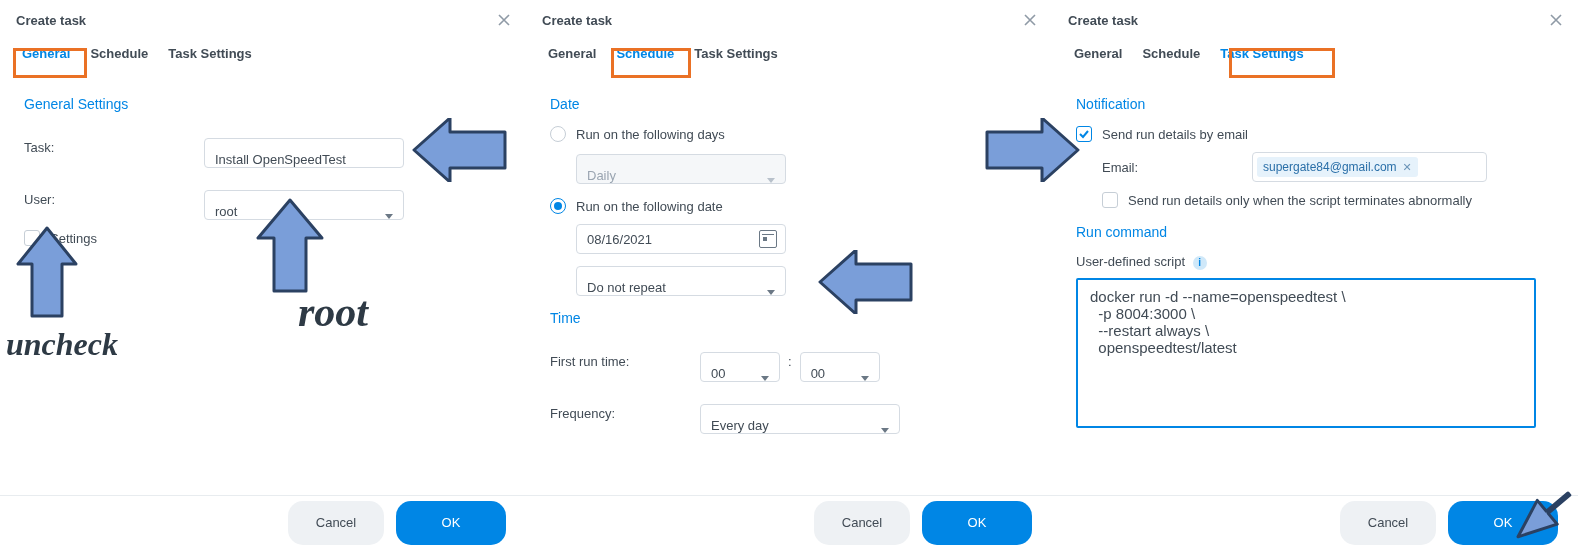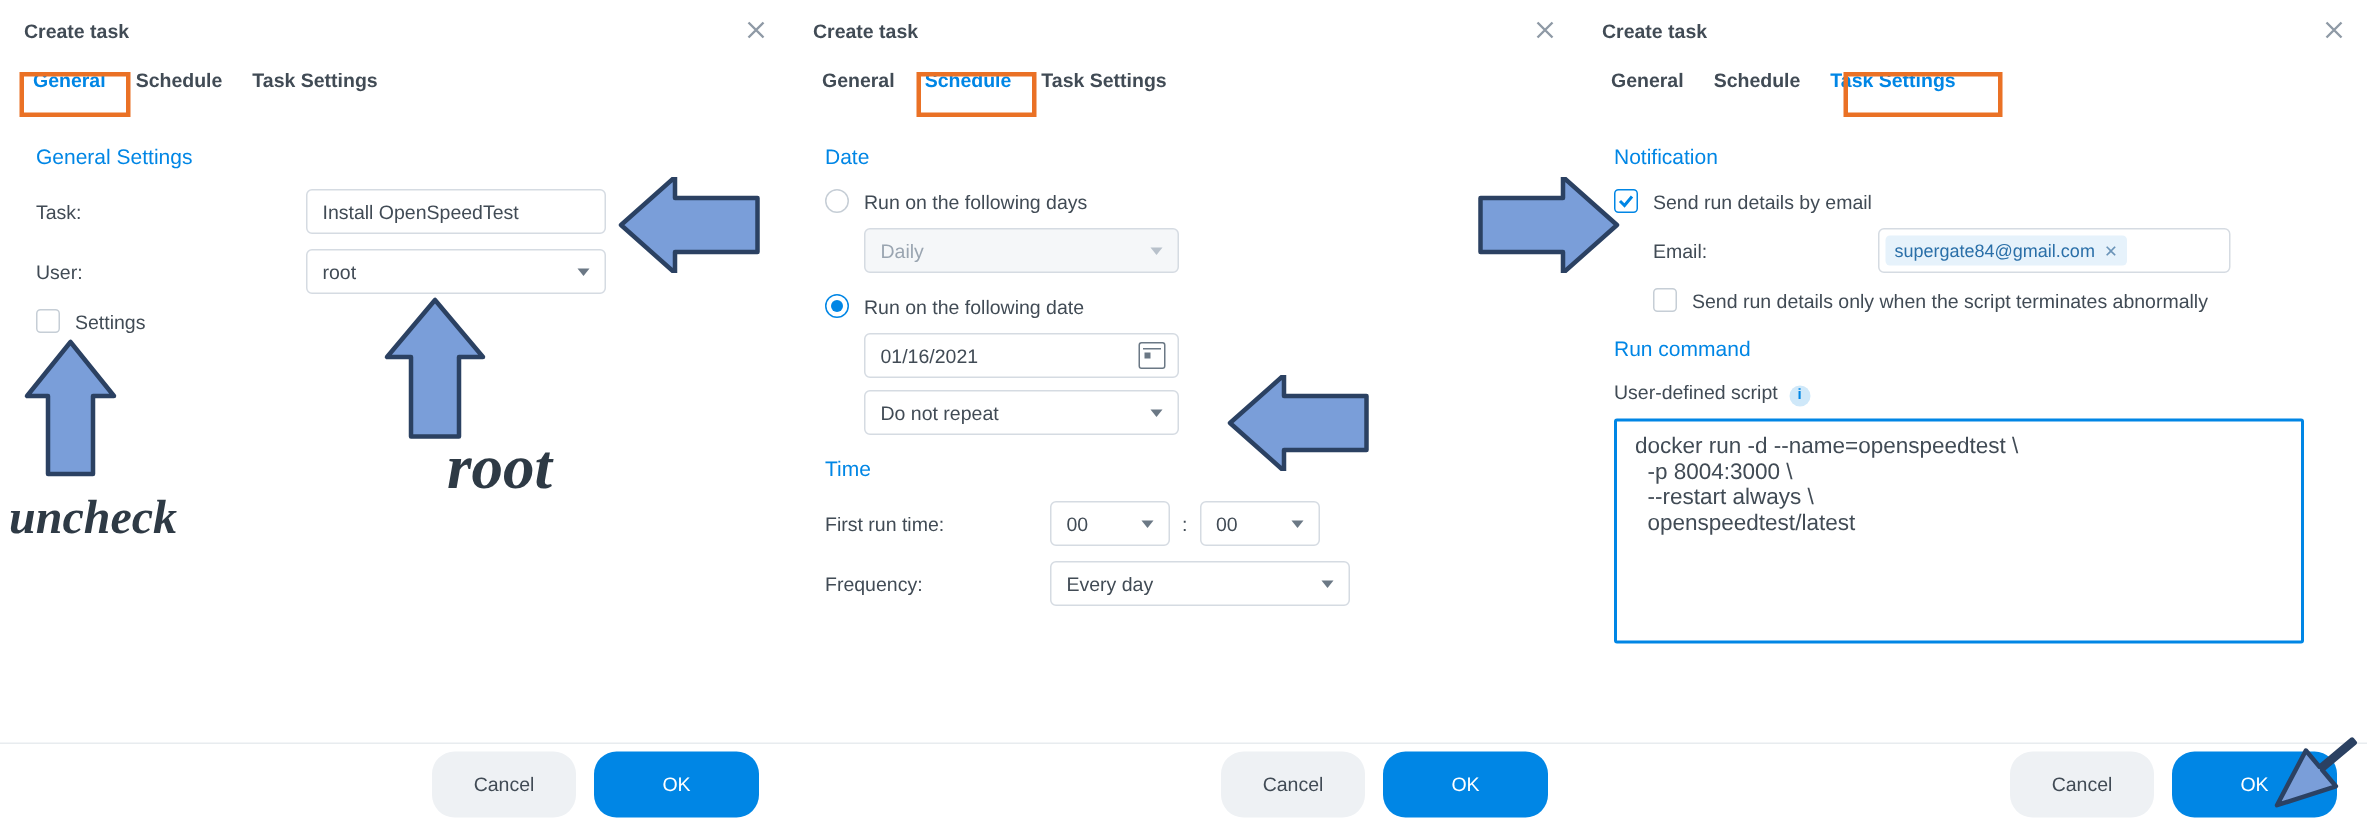--- a/index.html
+++ b/index.html
@@ -79,24 +79,25 @@
   }
   .row .label { width: 180px; color: #414b55; }
   .row .label.short { width: 150px; }
   .input, .select {
     height: 30px;
     border: 1px solid #d5dbe2;
     border-radius: 4px;
     background: #fff;
     padding: 0 10px;
     display: flex;
-    align-items: center;
+    align-items: flex-end;
     justify-content: space-between;
     color: #414b55;
     gap: 8px;
+    margin-top: 12px;
   }
   .input { width: 200px; }
   .select { width: 200px; cursor: pointer; }
   .select.small { width: 80px; }
   .select.disabled { background:#f5f7f9; color:#9aa5b1; cursor:default; }
   .caret {
     width: 0; height: 0;
     border-left: 4px solid transparent;
     border-right: 4px solid transparent;
     border-top: 5px solid #6b7885;
@@ -279,21 +280,21 @@
         <span class="caret"></span>
       </div>
     </div>
 
     <div class="check-row">
       <div class="radio selected"></div>
       <span>Run on the following date</span>
     </div>
     <div class="indent" style="margin-bottom:8px;">
       <div class="dateinput">
-        <span>01/16/2021</span>
+        <span>08/16/2021</span>
         <span class="cal-icon"></span>
       </div>
     </div>
     <div class="indent" style="margin-bottom:14px;">
       <div class="select" style="width:210px;gap:30px;">
         <span>Do not repeat</span>
         <span class="caret"></span>
       </div>
     </div>
 

